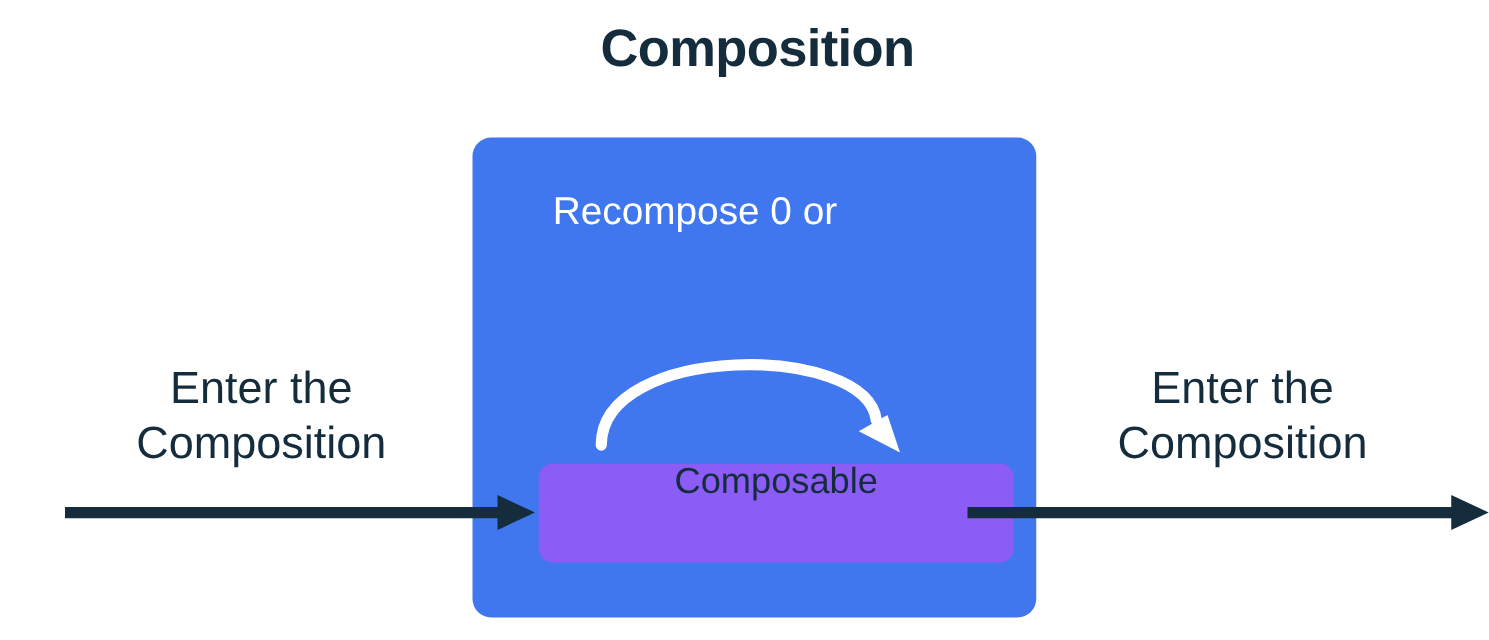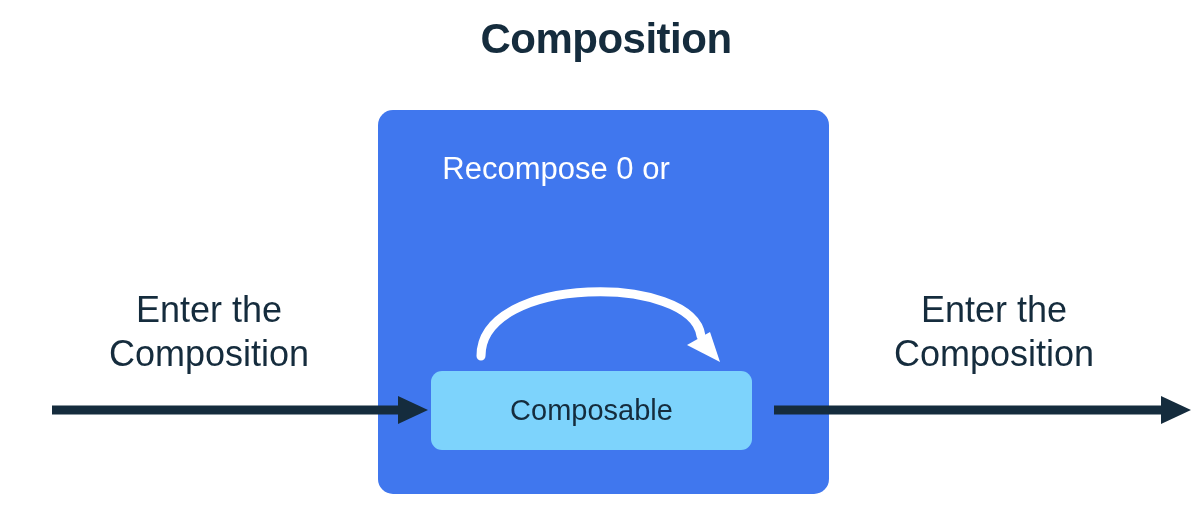--- a/index.html
+++ b/index.html
@@ -67,26 +67,25 @@
     top: 240px;
     width: 290px;
     height: 130px;
   }
 
   
   #composable-node {
     position: absolute;
     left: 405px;
     top: 371px;
-    width: 321px;
+    width: 380px;
     height: 79px;
-    background: #7dd3fc;
+    background: #8b5cf6;
     border-radius: 11px;
     display: flex;
-    align-items: center;
     justify-content: center;
   }
   #composable-label {
     color: #152c3d;
     font-size: 29px;
     line-height: 1;
   }
 
   
   .flow-arrow {

